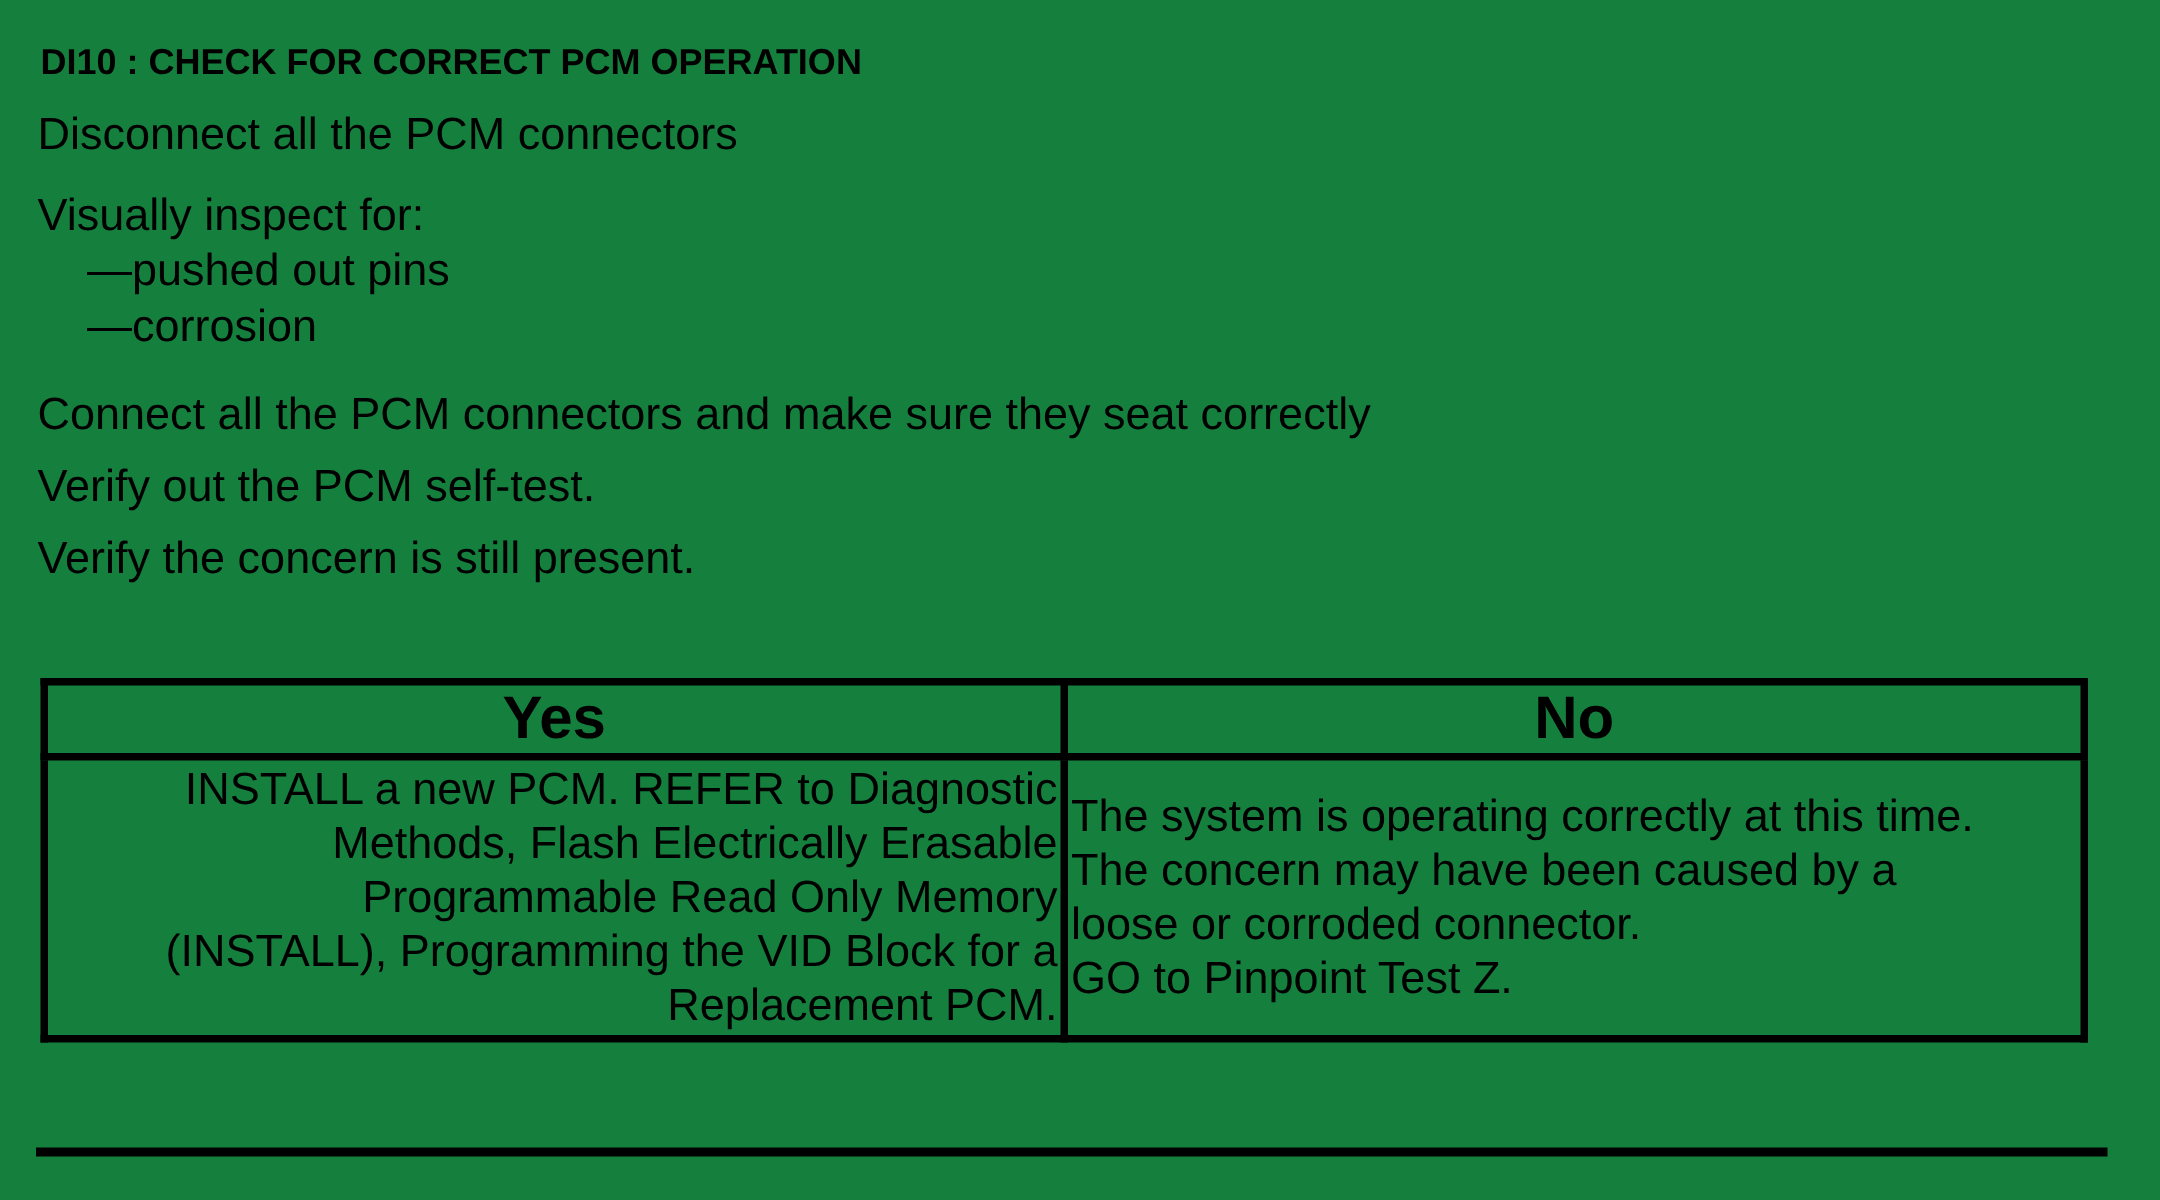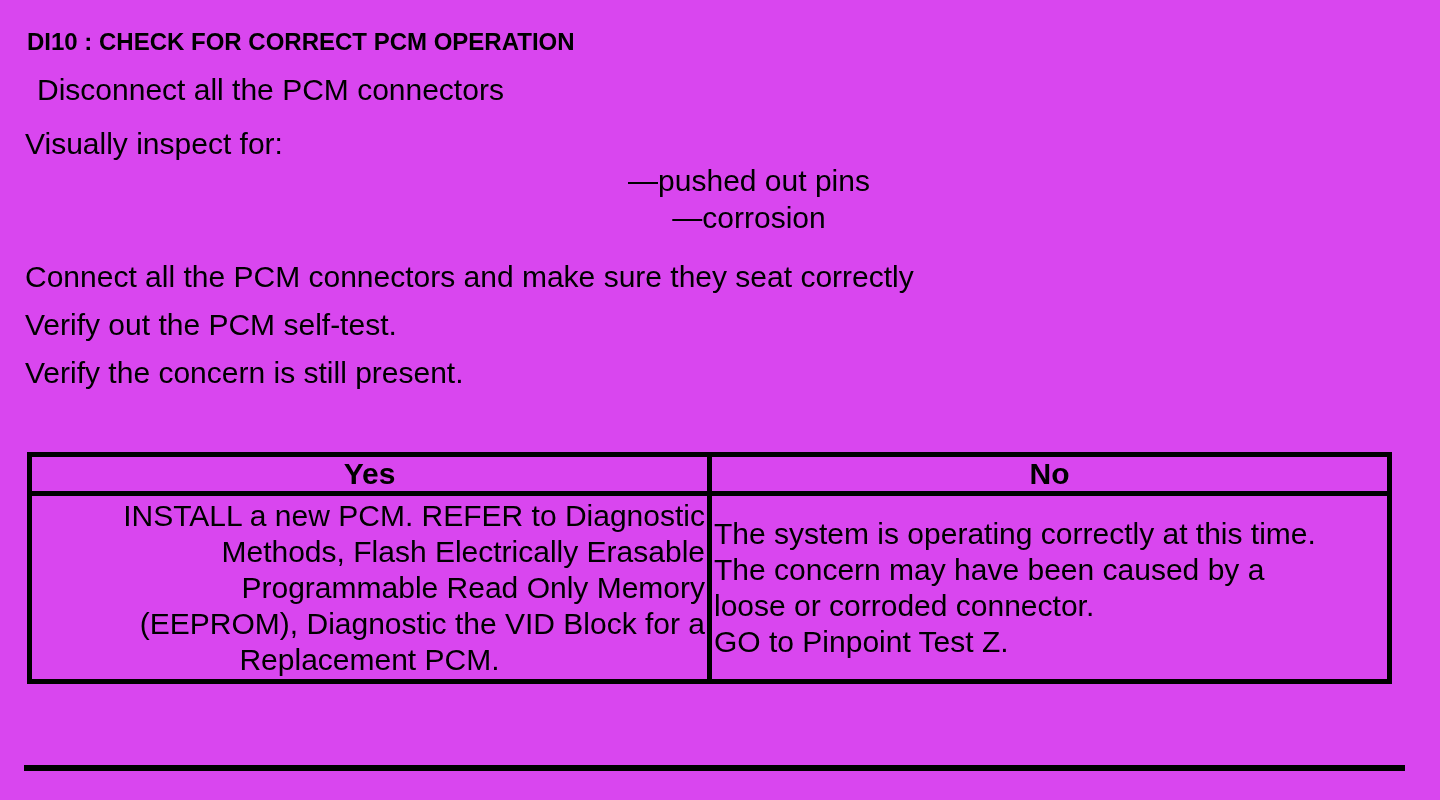--- a/index.html
+++ b/index.html
@@ -1,72 +1,72 @@
 <!DOCTYPE html>
 <html><head>
 <meta charset="utf-8">
 <style>
   html, body { margin: 0; padding: 0; background: #ffffff; }
   .page {
     position: relative;
     width: 1440px;
     height: 800px;
-    background: #d946ef;
+    background: #15803d;
     color: #000000;
     font-family: "Liberation Sans", "DejaVu Sans", sans-serif;
     overflow: hidden;
   }
   .content { padding: 28px 0 0 25px; }
   .doc-title {
     font-size: 24px;
     font-weight: 700;
     line-height: 28px;
     margin: 0 0 0 2px;
     white-space: nowrap;
   }
   .body-line {
     font-size: 30px;
     line-height: 37px;
     white-space: nowrap;
   }
-  .p-disconnect { margin-top: 15px; margin-left: 12px; }
+  .p-disconnect { margin-top: 15px; }
   .p-inspect    { margin-top: 17px; }
-  .inspect-item { padding-left: 33px; text-align: center; }
+  .inspect-item { padding-left: 33px; }
   .p-connect    { margin-top: 22px; }
   .p-selftest   { margin-top: 11px; }
   .p-verify     { margin-top: 11px; }
   .p-question   { margin-top: 9px; font-weight: 700; }
 
   table.decision {
     border-collapse: collapse;
     table-layout: fixed;
     width: 1365px;
     margin: 61px 0 0 2px;
   }
   table.decision th, table.decision td {
     border: 5px solid #000000;
   }
   table.decision th {
     height: 33px;
     padding: 0;
-    font-size: 30px;
+    font-size: 40px;
     font-weight: 700;
     text-align: center;
     vertical-align: middle;
   }
   table.decision td {
     height: 181px;
     padding: 1px 2px;
     font-size: 30px;
     line-height: 36px;
     vertical-align: middle;
   }
   .cell-line { white-space: nowrap; }
   td.yes-cell .cell-line { text-align: right; }
-  td.yes-cell .cell-line.centered { text-align: center; }
+  td.yes-cell .cell-line.centered { text-align: right; }
   td.no-cell .cell-line { text-align: left; }
 
   .bottom-rule {
     position: absolute;
     left: 24px;
     top: 765px;
     width: 1381px;
     height: 6px;
     background: #000000;
   }
@@ -100,21 +100,21 @@
           <th>Yes</th>
           <th>No</th>
         </tr>
       </thead>
       <tbody>
         <tr>
           <td class="yes-cell">
             <div class="cell-line">INSTALL a new PCM. REFER to Diagnostic</div>
             <div class="cell-line">Methods, Flash Electrically Erasable</div>
             <div class="cell-line">Programmable Read Only Memory</div>
-            <div class="cell-line">(EEPROM), Diagnostic the VID Block for a</div>
+            <div class="cell-line">(INSTALL), Programming the VID Block for a</div>
             <div class="cell-line centered">Replacement PCM.</div>
           </td>
           <td class="no-cell">
             <div class="cell-line">The system is operating correctly at this time.</div>
             <div class="cell-line">The concern may have been caused by a</div>
             <div class="cell-line">loose or corroded connector.</div>
             <div class="cell-line">GO to Pinpoint Test Z.</div>
           </td>
         </tr>
       </tbody>

